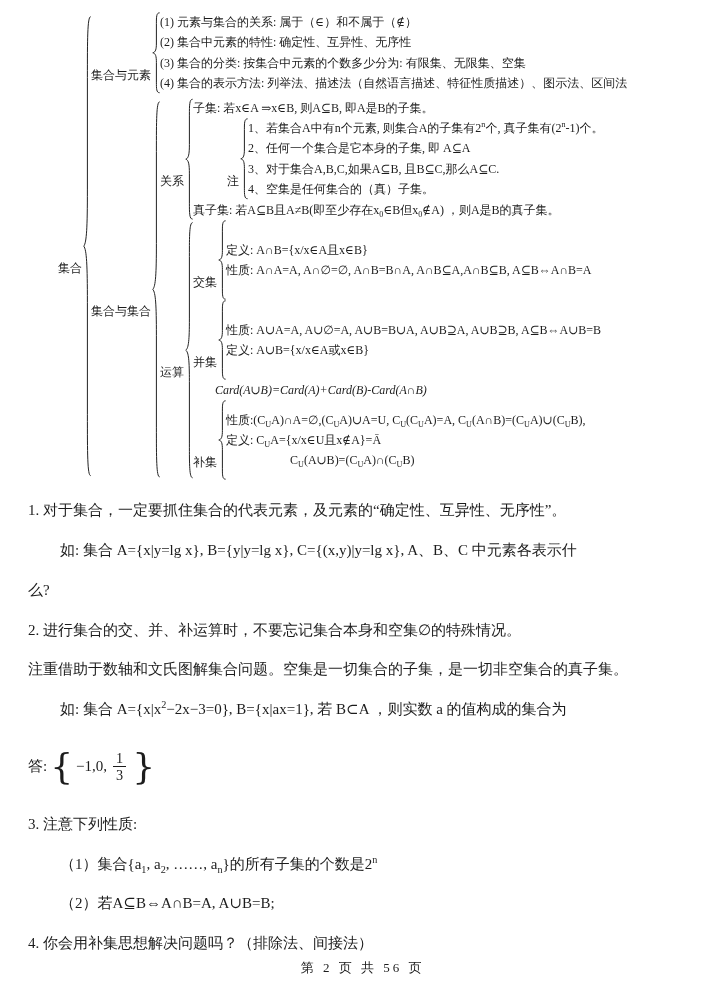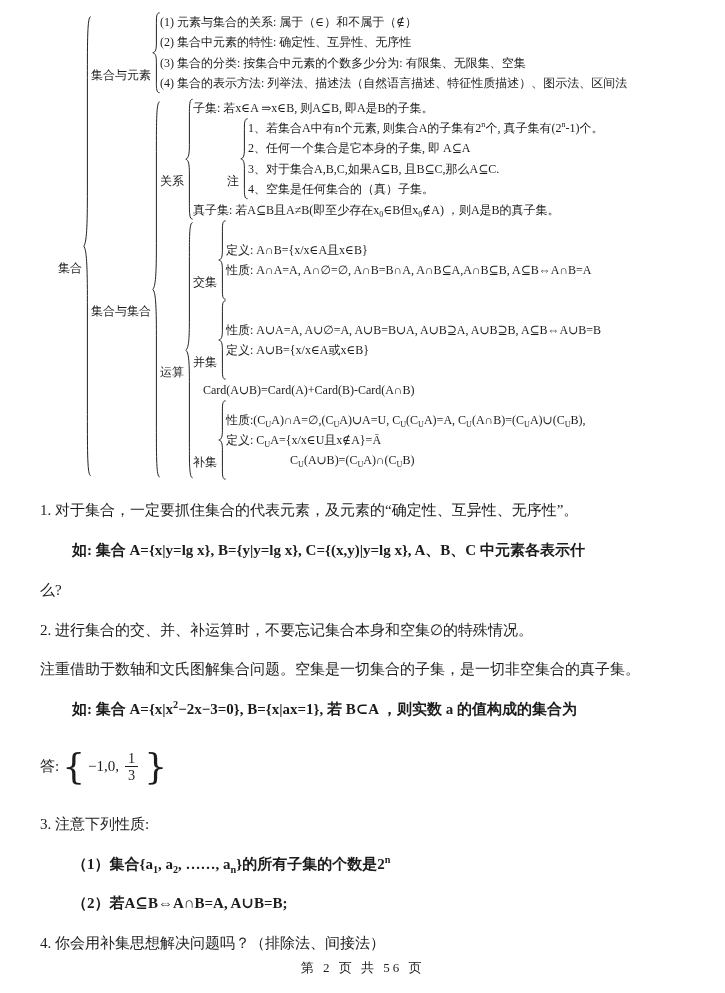--- a/index.html
+++ b/index.html
@@ -14,27 +14,27 @@
   
   .tree{padding-top:12px;margin-left:58px;font-size:12px;line-height:1.7;}
   .row{display:flex;align-items:center;}
   .col{display:flex;flex-direction:column;justify-content:center;align-items:flex-start;}
   .lbl{white-space:nowrap;padding-right:1px;margin-top:44px;}
   .brace{align-self:stretch;flex:0 0 8px;width:8px;}
   .brace svg{width:100%;height:100%;display:block;}
   .tline{white-space:nowrap;text-align:center;}
   .gap>.row+.row{margin-top:4px;}
   .note-row{margin-left:34px;}
-  .card-line{margin-left:10px;}
+  .card-line{margin-left:22px;font-style:italic;}
   .prop2{margin-left:64px;}
 
   
-  .body{margin:14px 28px 0 40px;font-size:15px;}
+  .body{margin:14px 28px 0 28px;font-size:15px;}
   .line{margin:21px 0;white-space:nowrap;line-height:1.25;}
-  .ind{margin-left:32px;font-weight:bold;}
+  .ind{margin-left:32px;}
   .flex-line{display:flex;align-items:center;gap:3px;}
   .frac{display:inline-flex;flex-direction:column;align-items:center;
         line-height:1.15;font-size:0.95em;margin:0 3px;}
   .frac .num{border-bottom:1px solid #1c1c1c;padding:0 3px;}
   .frac .den{padding:0 3px;}
   .bigbrace{font-size:36px;font-weight:400;line-height:1;
             font-family:"DejaVu Serif",serif;}
   .ans-line{height:54px;}
 
   

